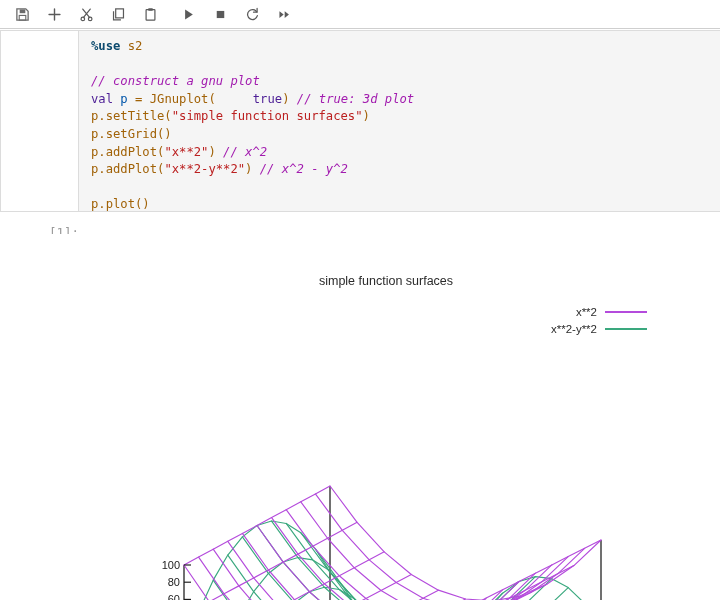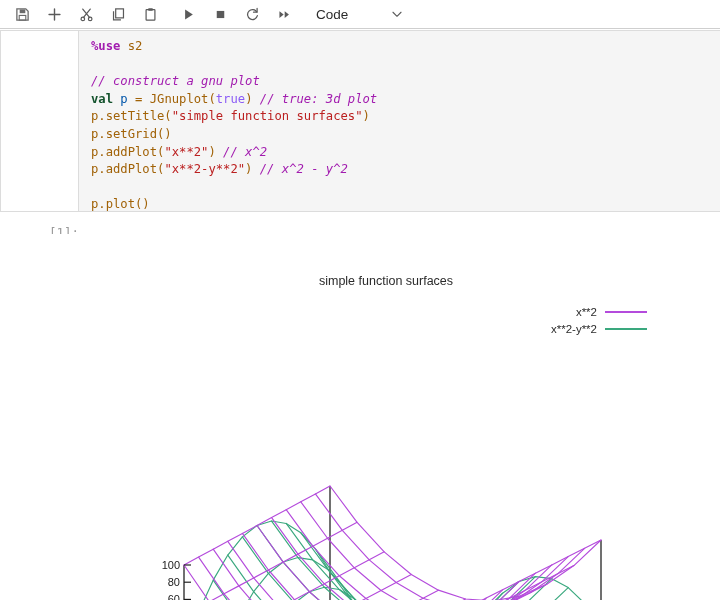--- a/index.html
+++ b/index.html
@@ -61,25 +61,25 @@
     border-left: 1px solid #dcdcdc;
   }
   #code-text {
     position: absolute; left: 12px; top: 7px;
     font-family: "DejaVu Sans Mono", "Liberation Mono", monospace;
     font-size: 12.2px;
     line-height: 17.6px;
     white-space: pre;
     color: #1a1a1a;
   }
-  .tok-magic    { color: #a21caf; font-weight: 700; }
+  .tok-magic    { color: #0c4a6e; font-weight: 700; }
   .tok-comment  { color: #a21caf; font-style: italic; }
-  .tok-kw       { color: #14532d; font-weight: 700; }
+  .tok-kw       { color: #4c1d95; font-weight: 400; }
   .tok-var      { color: #0055aa; }
-  .tok-builtin  { color: #8b5cf6; }
+  .tok-builtin  { color: #4c1d95; margin-left: 37px; }
   .tok-str      { color: #bb2020; }
   .tok-plain    { color: #a16207; }
 
   
   #out-prompt {
     position: absolute; left: 49px; top: 196px;
     font-family: "DejaVu Sans Mono", "Liberation Mono", monospace;
     font-size: 12.5px;
     color: #9a9a9a;
     white-space: pre;
@@ -176,28 +176,20 @@
 
   <div class="tb-btn" title="Restart and run all">
     <span>
       <svg width="15" height="15" viewBox="0 0 16 16">
         <path d="M2.6 4.4L7.1 8 2.6 11.6z" fill="#5a5a5a"></path>
         <path d="M8.2 4.4L12.7 8 8.2 11.6z" fill="#5a5a5a"></path>
       </svg>
     </span>
   </div>
 
-  <div id="cell-type-select">
-    <span id="cell-type-label">Code</span>
-    <span id="cell-type-chevron">
-      <svg width="14" height="14" viewBox="0 0 16 16">
-        <path d="M3.4 6l4.6 4.6L12.6 6" fill="none" stroke="#5a5a5a" stroke-width="1.25" stroke-linecap="round" stroke-linejoin="round"></path>
-      </svg>
-    </span>
-  </div>
 
 </div>
 
 <div id="notebook">
 
   <div id="code-gutter"></div>
 
   <div id="code-cell">
     <div id="code-text"><div><span class="tok-magic">%use</span><span class="tok-plain"> s2</span></div><div>&nbsp;</div><div><span class="tok-comment">// construct a gnu plot</span></div><div><span class="tok-kw">val</span><span class="tok-plain"> </span><span class="tok-var">p</span><span class="tok-plain"> = JGnuplot(</span><span class="tok-builtin">true</span><span class="tok-plain">) </span><span class="tok-comment">// true: 3d plot</span></div><div><span class="tok-plain">p.setTitle(</span><span class="tok-str">"simple function surfaces"</span><span class="tok-plain">)</span></div><div><span class="tok-plain">p.setGrid()</span></div><div><span class="tok-plain">p.addPlot(</span><span class="tok-str">"x**2"</span><span class="tok-plain">) </span><span class="tok-comment">// x^2</span></div><div><span class="tok-plain">p.addPlot(</span><span class="tok-str">"x**2-y**2"</span><span class="tok-plain">) </span><span class="tok-comment">// x^2 - y^2</span></div><div>&nbsp;</div><div><span class="tok-plain">p.plot()</span></div></div>
   </div>

